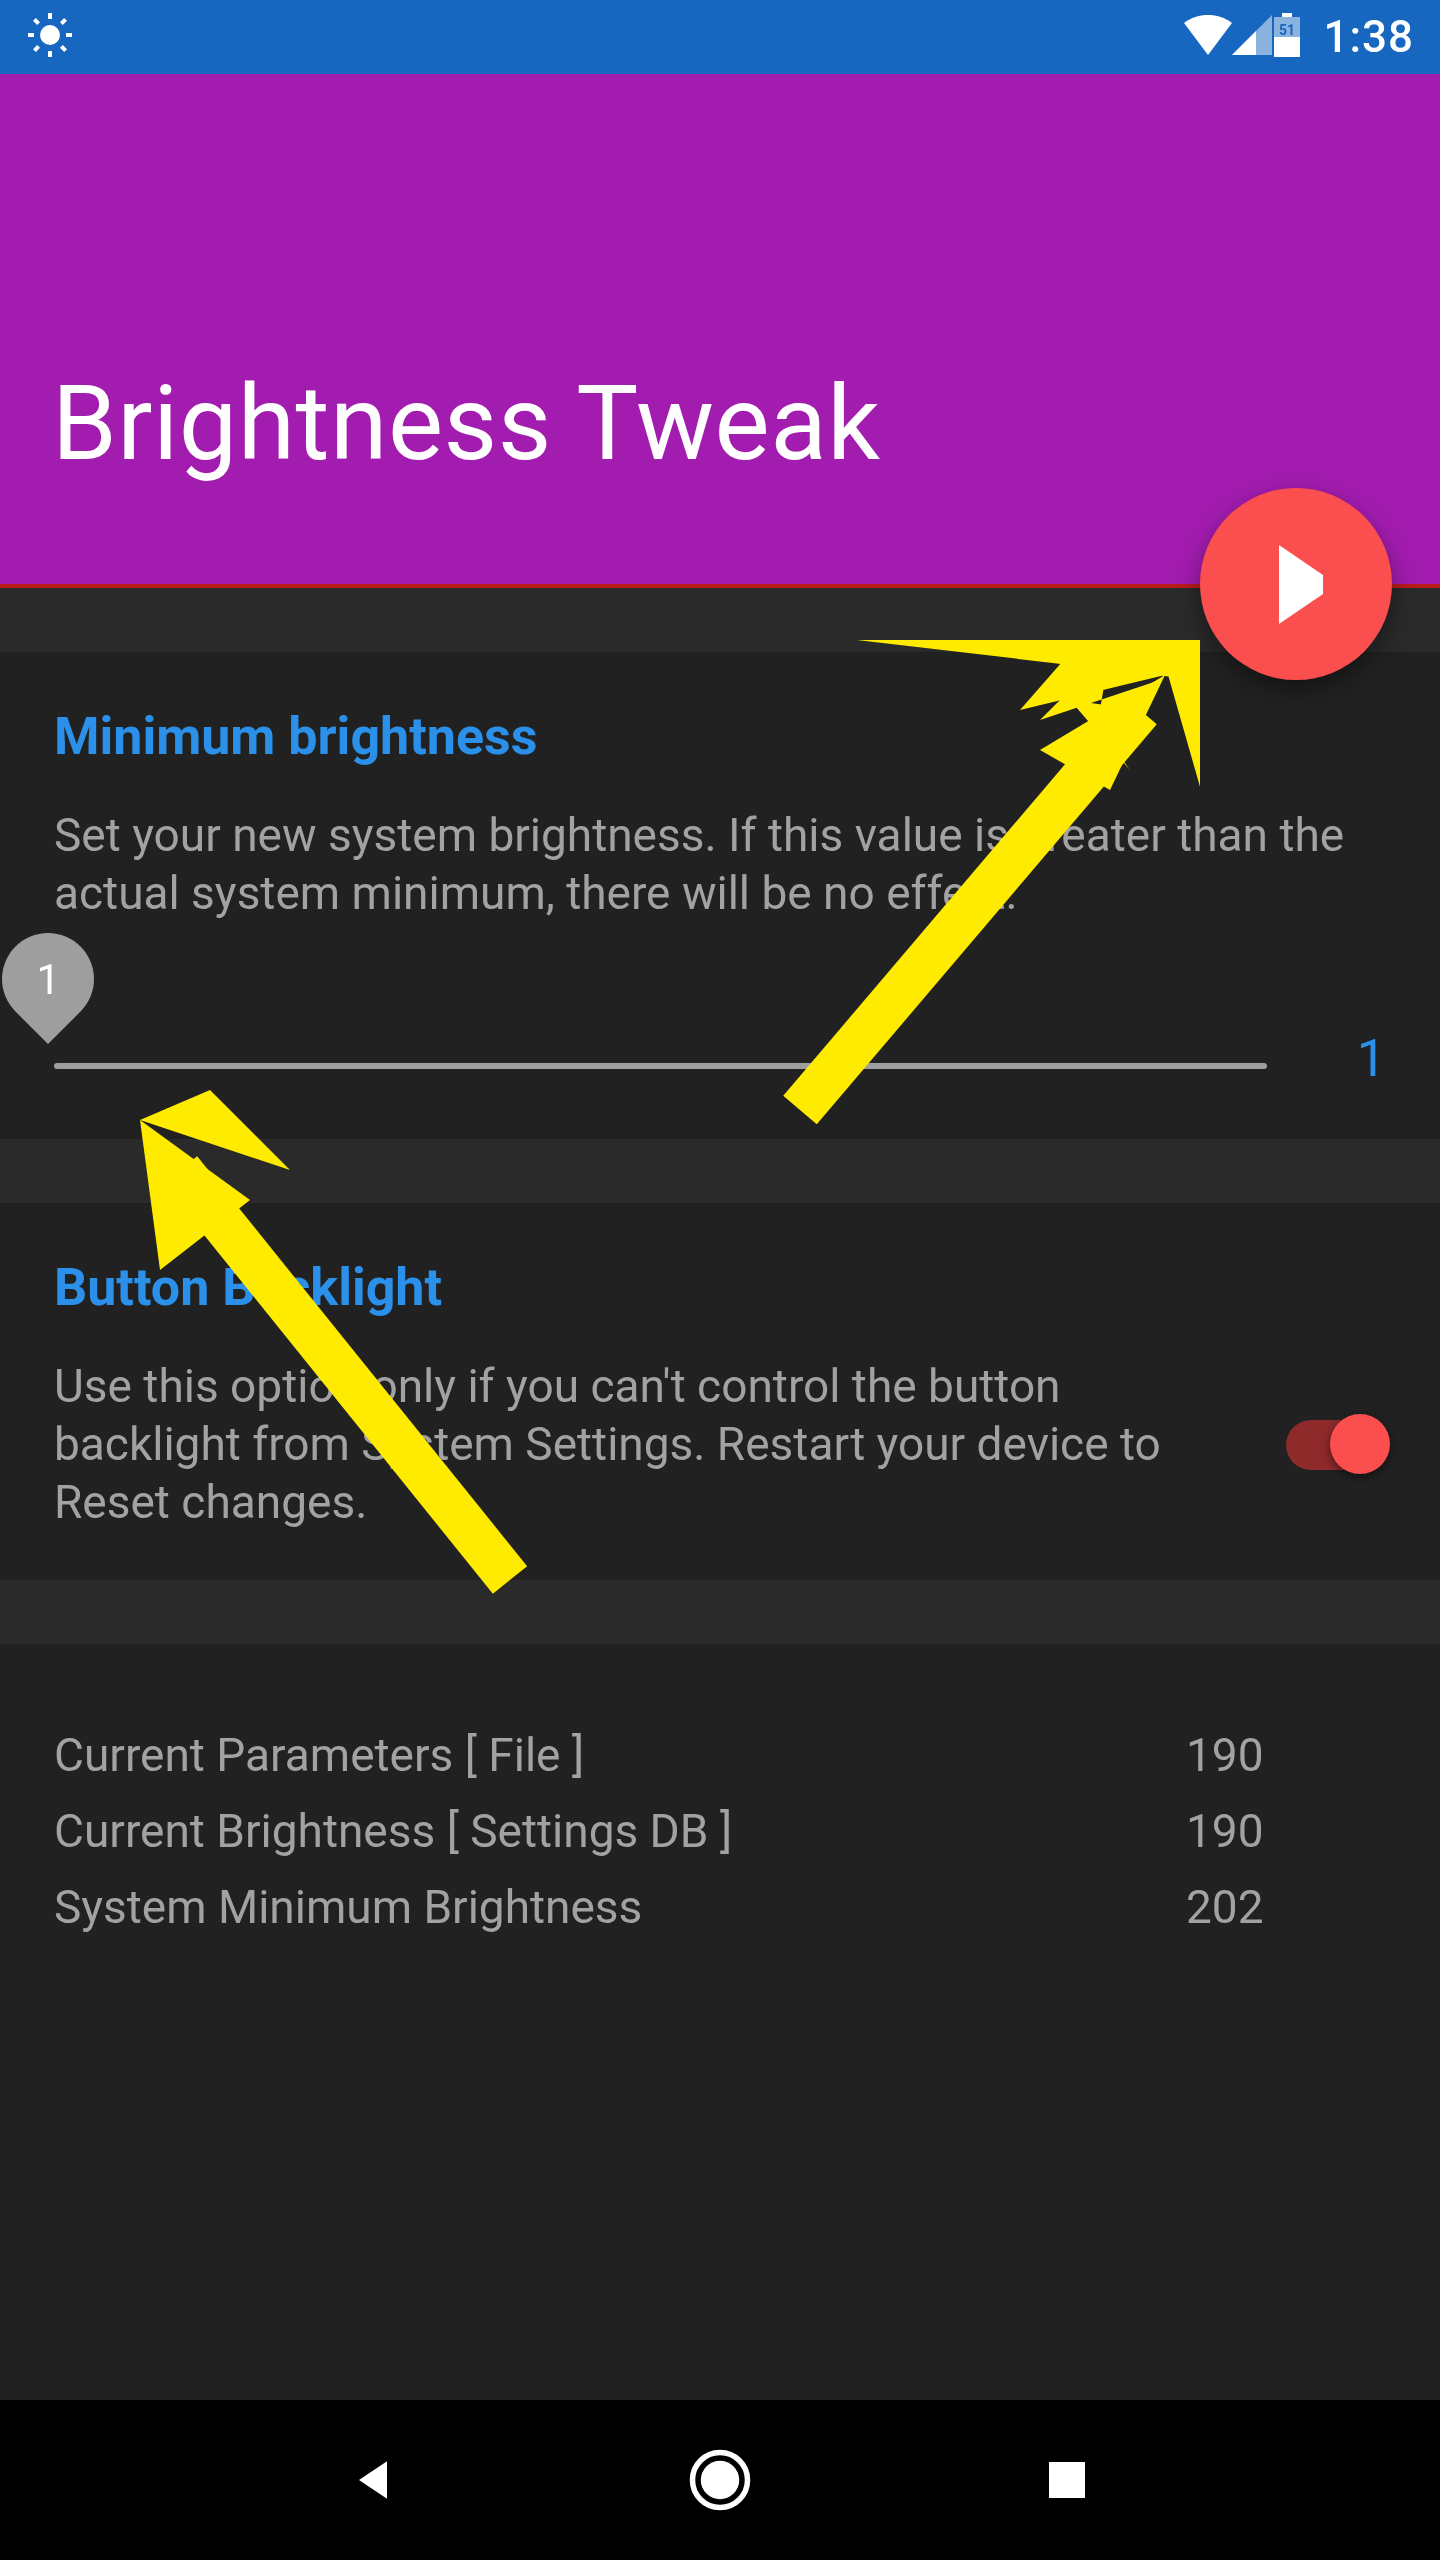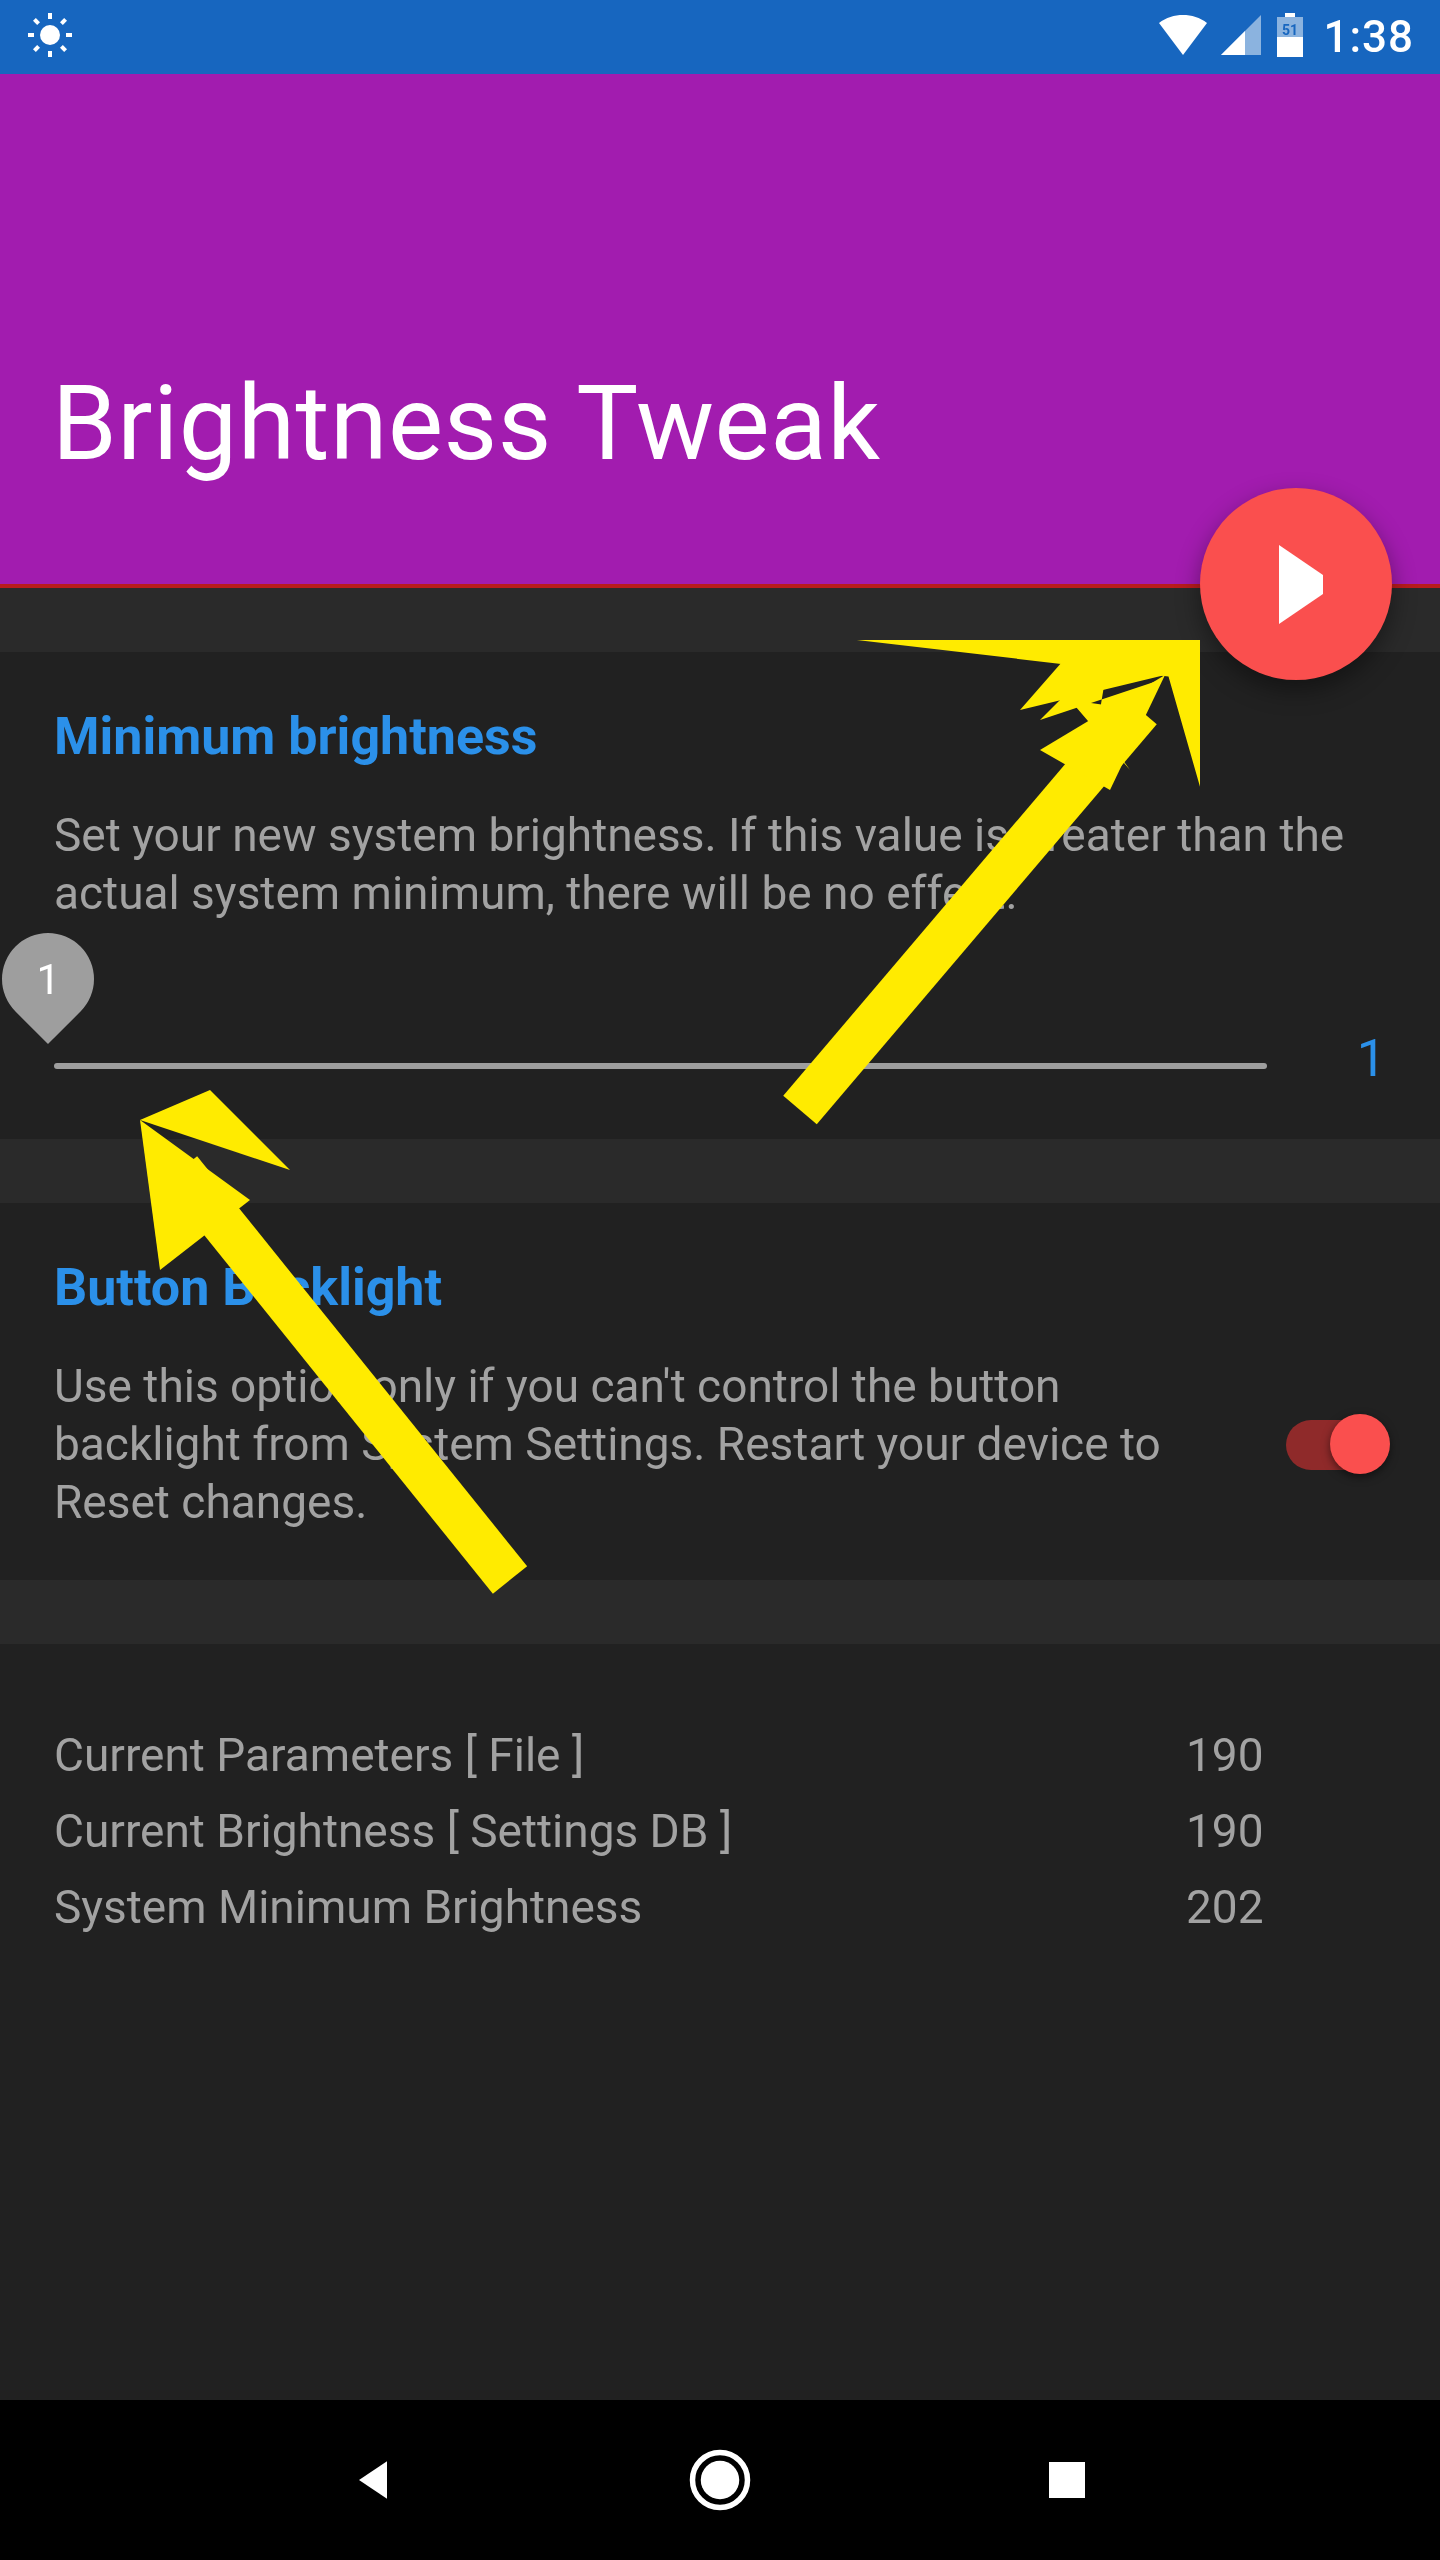--- a/index.html
+++ b/index.html
@@ -13,22 +13,22 @@
   
   .status-bar {
     height: 74px;
     background: #1766BF;
     display: flex;
     align-items: center;
     padding: 0 26px;
     color: #fff;
   }
   .status-left { flex: 1; display: flex; align-items: center; }
-  .status-right { display: flex; align-items: center; gap: 14px; }
-  .clock { font-size: 44px; font-weight: 500; letter-spacing: 1px; margin-left: 4px; }
+  .status-right { display: flex; align-items: center; }
+  .clock { font-size: 44px; font-weight: 500; letter-spacing: 1px; margin-left: 21px; }
   
   .header {
     height: 510px;
     background: #a21caf;
     display: flex;
     align-items: flex-end;
     padding: 0 0 100px 52px;
     position: relative;
   }
   .header-title {

